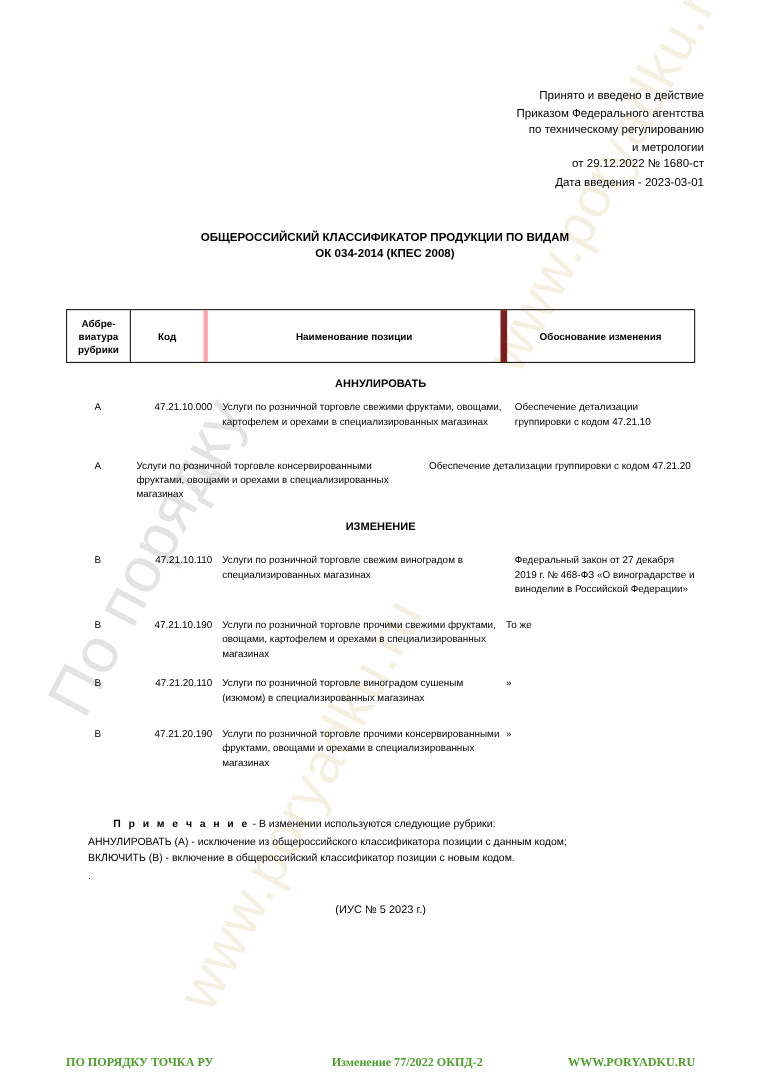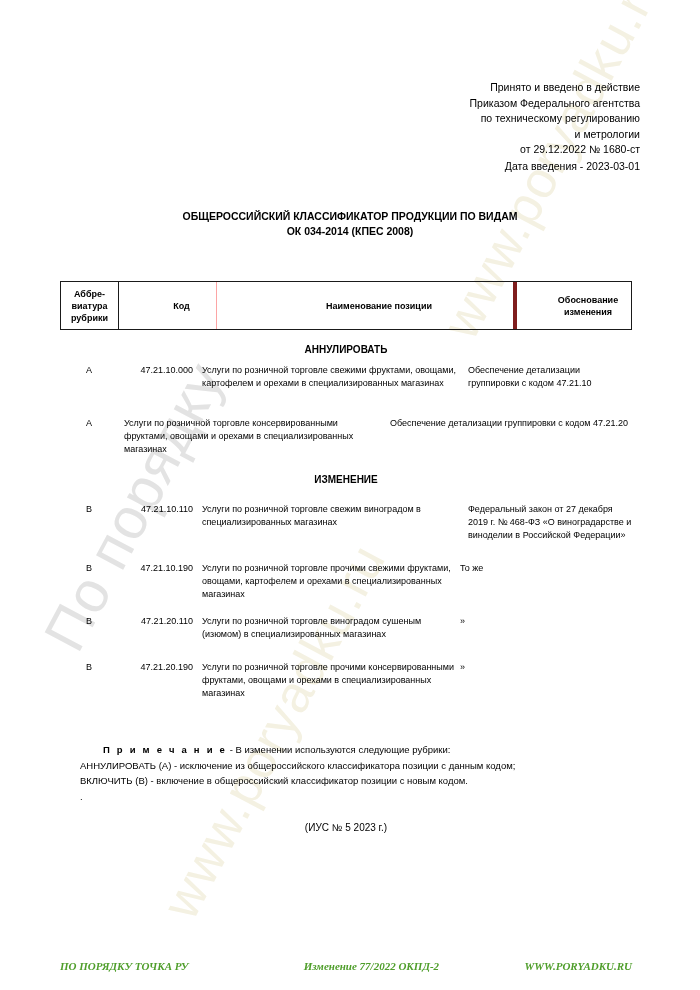--- a/index.html
+++ b/index.html
@@ -99,36 +99,35 @@
   
   .tbl {
     position: absolute;
     left: 60px;
     top: 281px;
     width: 572px;
     border: 1px solid #1a1a1a;
     box-sizing: border-box;
     display: flex;
     height: 49px;
-    gap: 28px;
   }
   .th {
     display: flex;
     align-items: center;
     justify-content: center;
     text-align: center;
     font-size: 9px;
     font-weight: bold;
     line-height: 12px;
     box-sizing: border-box;
     padding: 2px;
   }
   .th-abbr  { width: 58px;  border-right: 1px solid #1a1a1a; }
-  .th-code  { width: 70px;  border-right: 1px solid #fca5a5; }
-  .th-name  { width: 272px; border-right: 4px solid #7f1d1d; }
+  .th-code  { width: 70px;  border-right: 4px solid #fca5a5; }
+  .th-name  { width: 272px; border-right: 6px solid #7f1d1d; }
   .th-just  { flex: 1; }
 
   
   .section-head {
     position: absolute;
     left: 60px;
     width: 572px;
     text-align: center;
     font-size: 10px;
     font-weight: bold;
@@ -203,21 +202,21 @@
     left: 60px;
     width: 572px;
     top: 960px;
     display: flex;
     justify-content: space-between;
     align-items: center;
     font-family: "Liberation Serif", serif;
     font-weight: bold;
     font-size: 11px;
   }
-  .footer span { white-space: nowrap; font-style: italic; }
+  .footer span { white-space: nowrap; }
   .footer .mid { margin-left: 18px; padding-left: 12px; }
 </style>
 </head>
 <body>
 
 <div class="page">
 
   <div class="wm-layer">
     <div class="wm-gray" style="color: rgb(227, 227, 227);">По порядку</div>
     <div class="wm-yellow-1" style="color: rgb(244, 241, 226);">www.poryadku.ru</div>

